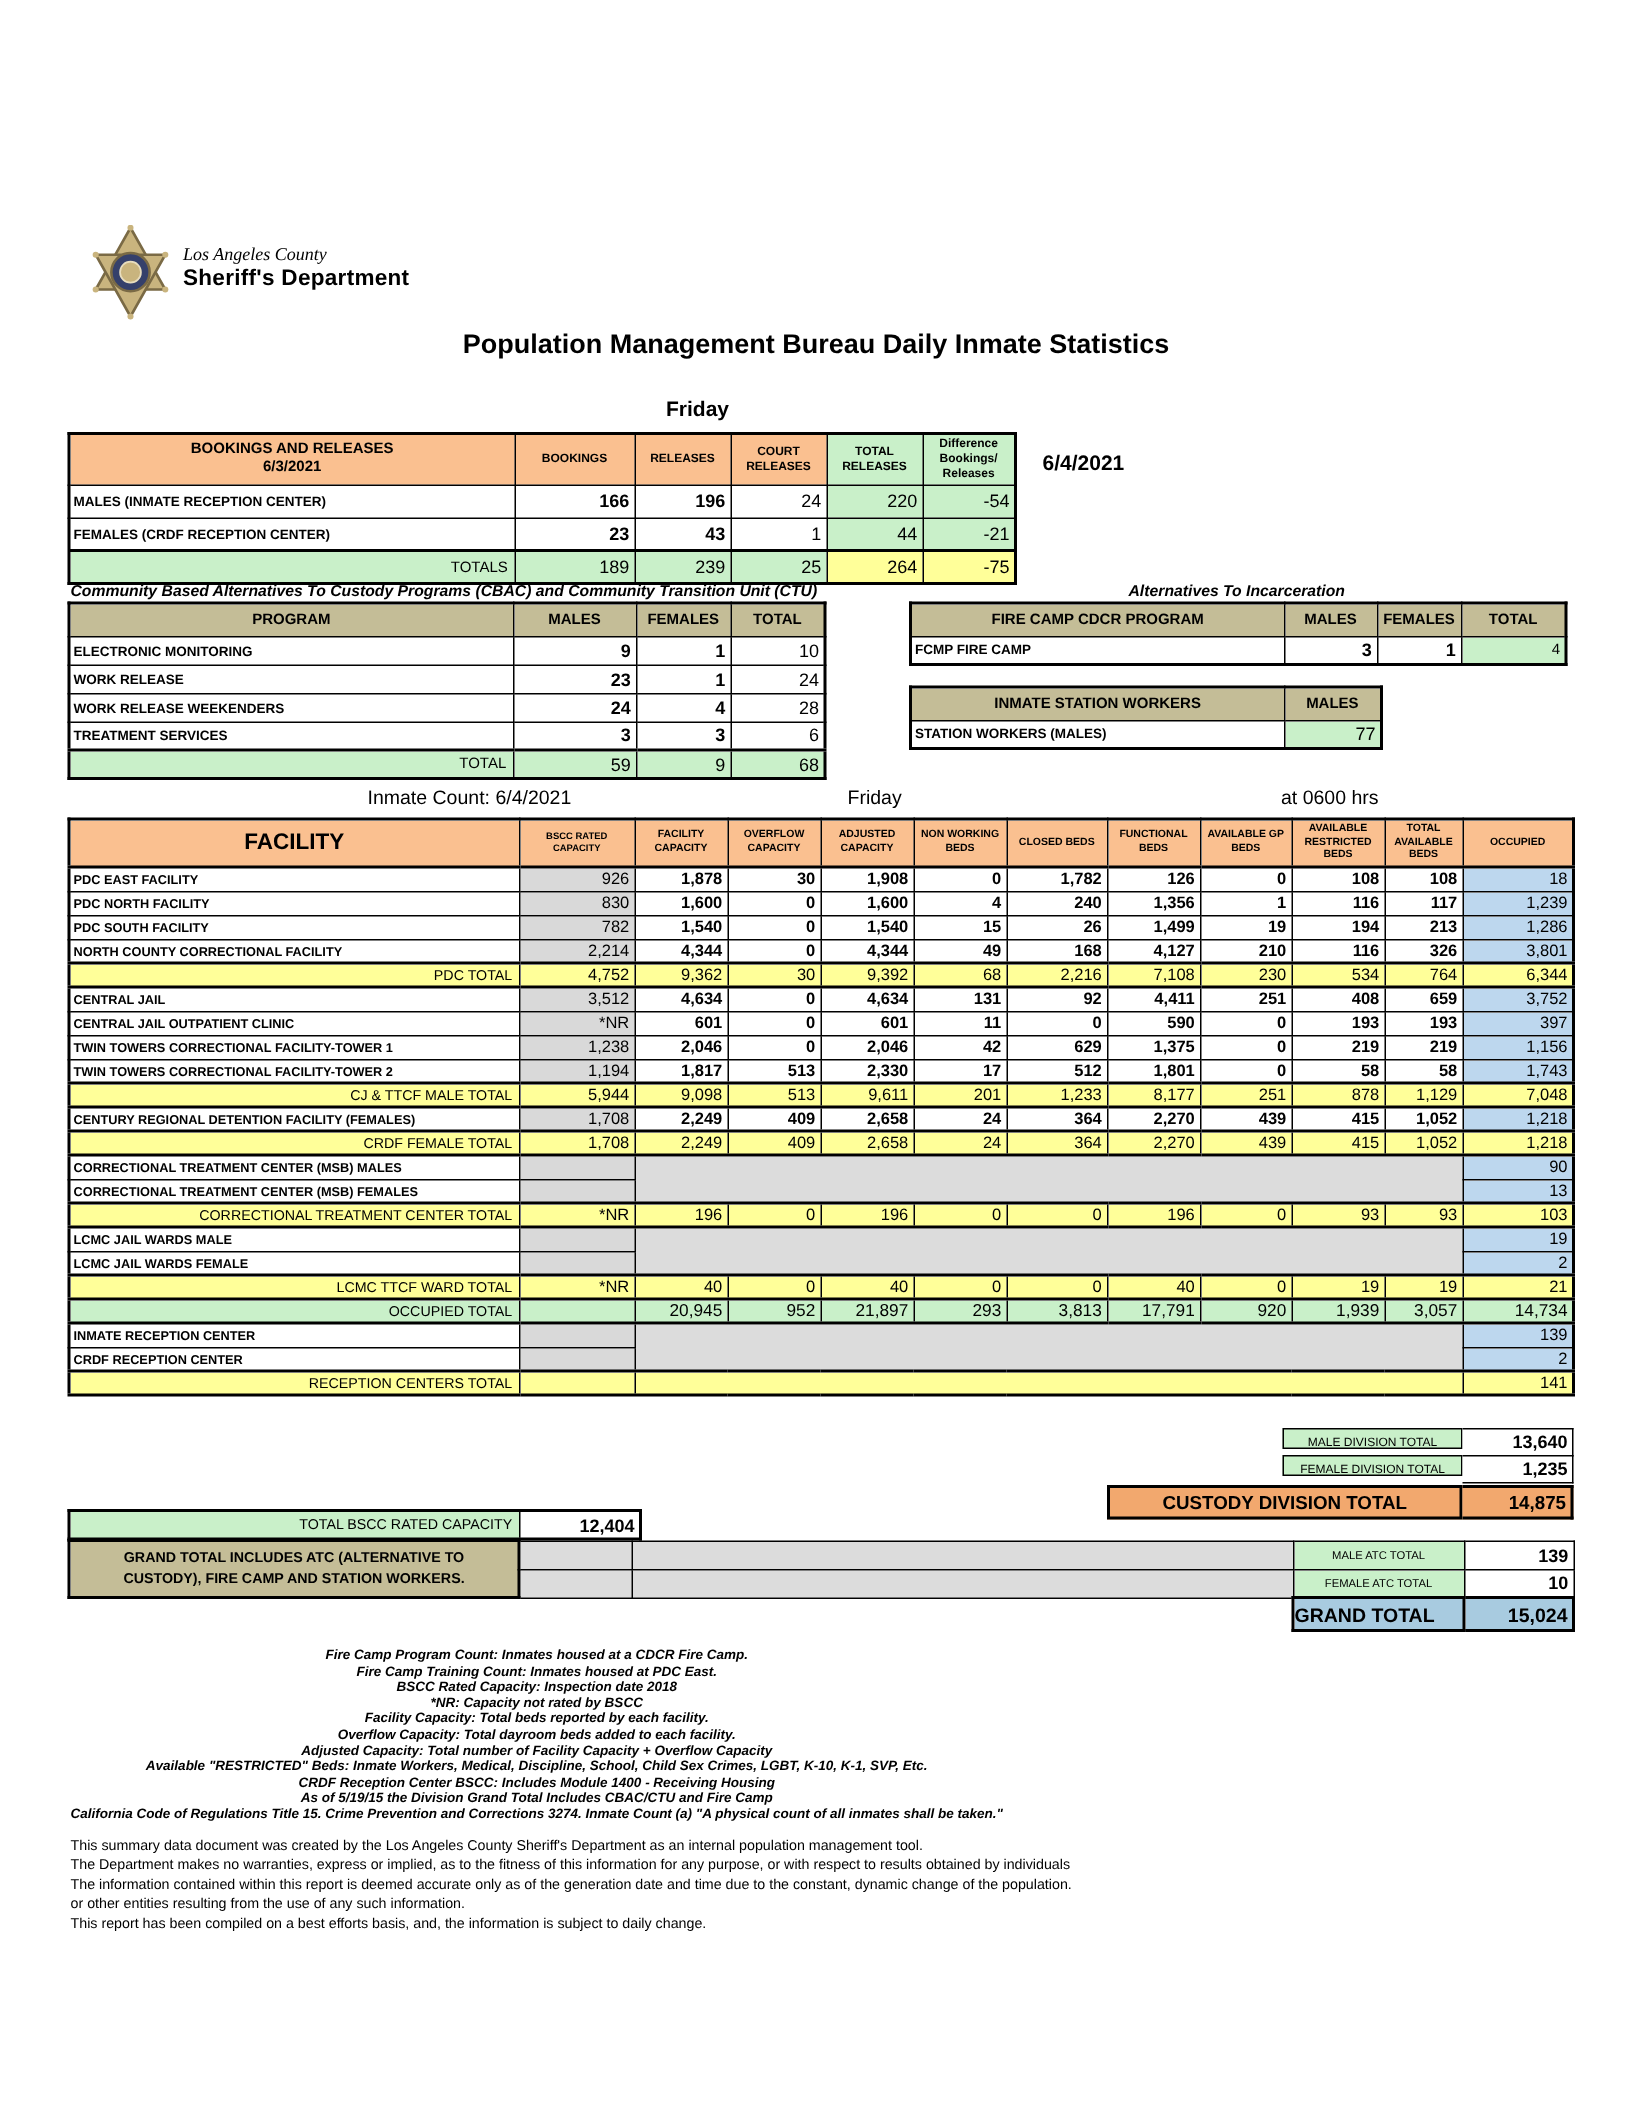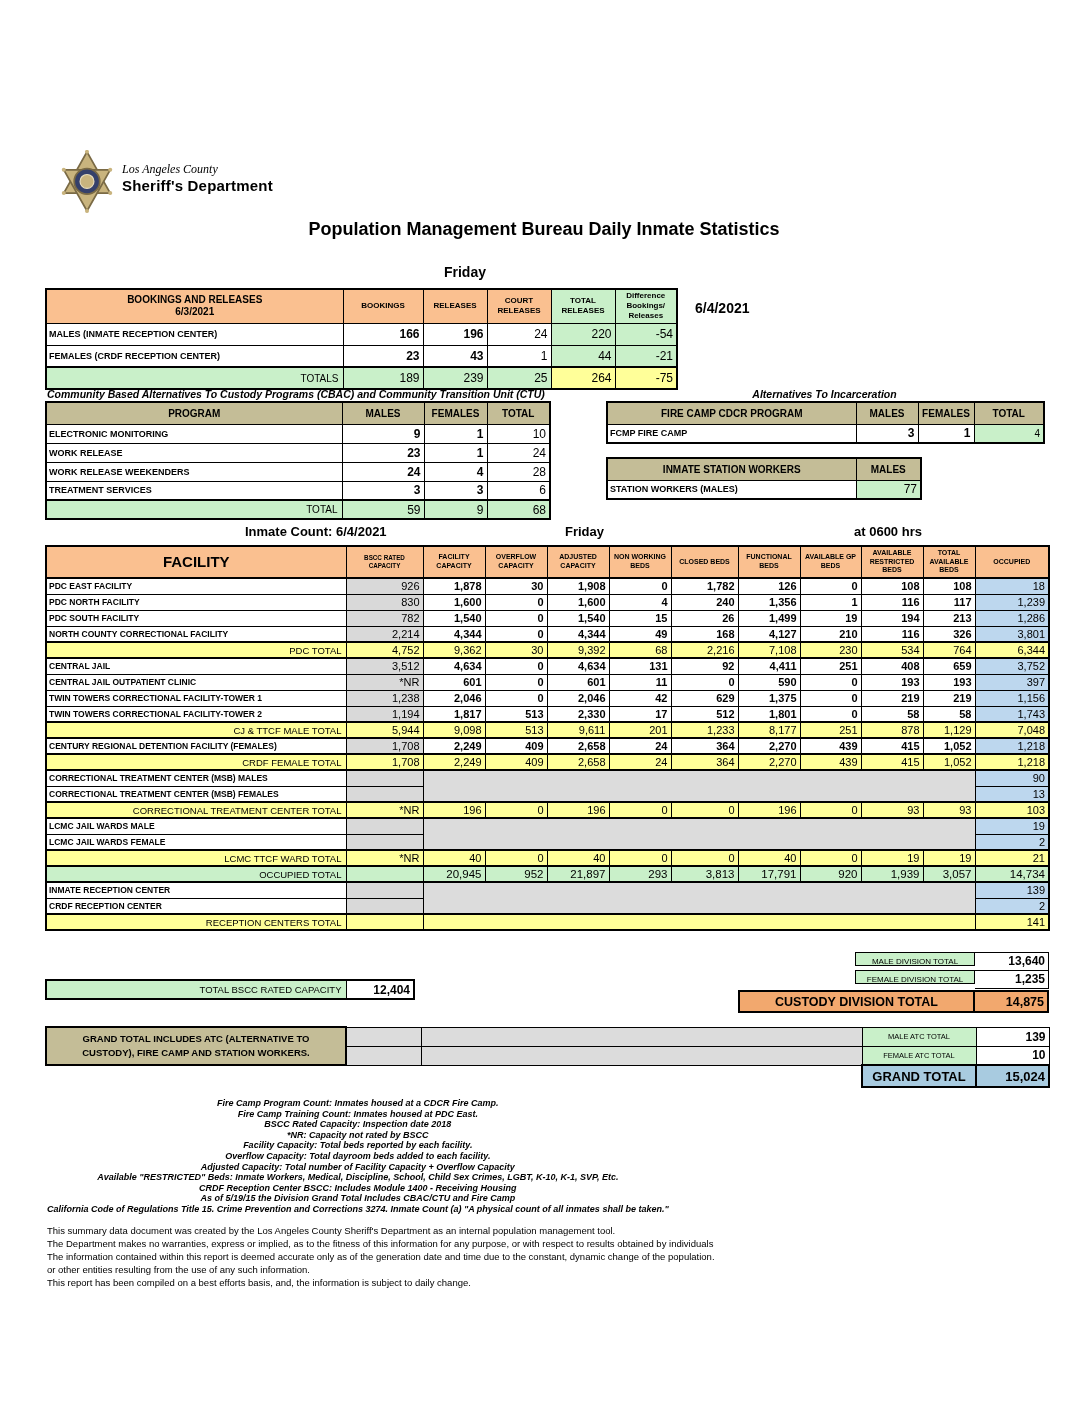--- a/index.html
+++ b/index.html
@@ -39,57 +39,57 @@
   
   .st { position:absolute; border:2px solid #000; }
   .st th { background:#C4BD97; font-size:10px; font-weight:bold; text-align:center; height:22px; }
   .st td { height:19px; }
   .st .lbl { font-size:9px; font-weight:bold; padding-left:2px; text-align:left; }
   .st td.num { font-size:12px; }
   .st .cgreen { background:#C9F0C9; }
   .st tr.tot td { background:#C9F0C9; border-top:2px solid #000; }
   .st tr.tot .lbl { text-align:right; font-weight:normal; font-size:10px; padding-right:4px; }
   
-  .cnt { position:absolute; top:524px; font-size:13px; font-weight:bold; }
+  .cnt { position:absolute; top:524px; font-size:13px; font-weight:normal; }
   
   .mt { position:absolute; left:45px; top:545px; width:1003px; border:2px solid #000; }
   .mt th { background:#FAC090; font-size:7px; font-weight:bold; text-align:center; white-space:normal; line-height:1.25; height:32px; padding:1px; border-bottom:2px solid #000; }
   .mt th.fach { font-size:15px; }
   .mt th.bscch { font-size:6.3px; }
   .mt td { height:16px; }
   .mt .lbl { font-size:8.5px; font-weight:bold; padding-left:2px; text-align:left; background:#fff; }
   .mt .bscc { background:#D9D9D9; font-size:11px; text-align:right; padding-right:3px; }
   .mt .occ { background:#BDD7EE; font-size:11px; text-align:right; padding-right:3px; }
   .mt tr.fac td.num { font-weight:bold; }
   .mt tr.sub td { background:#FFFF99; border-top-width:2px; border-bottom-width:2px; }
   .mt tr.sub .lbl { background:#FFFF99; text-align:right; font-weight:normal; font-size:9.5px; padding-right:4px; }
   .mt .grayspan { background:#DCDCDC; }
   .mt tr.gtot td { background:#C9F0C9; border-top-width:2px; border-bottom-width:2px; font-size:11.5px; }
   .mt tr.gtot .lbl { background:#C9F0C9; text-align:right; font-weight:normal; font-size:9.5px; padding-right:4px; }
   
-  .bsccstrip { position:absolute; left:45px; top:979px; border:2px solid #000; }
+  .bsccstrip { position:absolute; left:45px; top:1006px; border:2px solid #000; }
   .bsccstrip td { height:19px; }
   .bsccstrip .g { width:300px; background:#C9F0C9; text-align:right; font-size:9.5px; padding-right:4px; }
-  .bsccstrip .w { width:68px; text-align:right; font-size:12px; font-weight:bold; padding-right:3px; }
+  .bsccstrip .w { width:81px; text-align:right; font-size:12px; font-weight:bold; padding-right:3px; }
   .divtot { position:absolute; display:flex; }
   .divtot .dl { width:120px; height:14px; background:#C9F0C9; border:1px solid #000; font-size:8px; text-align:center; line-height:17px; }
   .divtot .dv { width:74px; height:19px; background:#fff; border:1px solid #000; border-left:none; font-size:12px; font-weight:bold; text-align:right; line-height:17px; padding-right:3px; }
   .custot { position:absolute; left:738px; top:990px; display:flex; }
   .custot .dl { width:237px; height:23px; background:#F2A86E; border:2px solid #000; font-size:12.5px; font-weight:bold; text-align:center; line-height:20px; }
   .custot .dv { width:74px; height:23px; background:#F2A86E; border:2px solid #000; border-left:none; font-size:12.5px; font-weight:bold; text-align:right; line-height:20px; padding-right:3px; }
   
   .atct { position:absolute; left:45px; top:1026px; width:1003px; }
   .atct td { height:19px; }
   .atct .tanbox { background:#C4BD97; border:2px solid #000; font-size:9.5px; font-weight:bold; text-align:center; white-space:normal; line-height:1.5; }
   .atct .gray { background:#DCDCDC; }
   .atct .al { background:#C9F0C9; font-size:7.5px; text-align:center; }
   .atct .av { background:#fff; font-size:12px; font-weight:bold; text-align:right; padding-right:3px; }
   .atct .ghost { border:none; background:transparent; }
   .atct tr.gr td { height:22px; }
-  .atct .gl { background:#A8CBE0; border:2px solid #000; font-size:13px; font-weight:bold; text-align:center; }
+  .atct .gl { background:#A8CBE0; border:2px solid #000; font-size:13px; font-weight:bold; }
   .atct .gv { background:#A8CBE0; border:2px solid #000; font-size:13px; font-weight:bold; text-align:right; padding-right:3px; }
   
   .foot { position:absolute; left:47px; top:1098px;text-align:center; }
   .foot div { font-size:9px; font-weight:bold; font-style:italic; line-height:10.6px; }
   .disc { position:absolute; left:47px; top:1224px; }
   .disc div { font-size:9.5px; line-height:13px; }
 </style>
 </head>
 <body>
 

